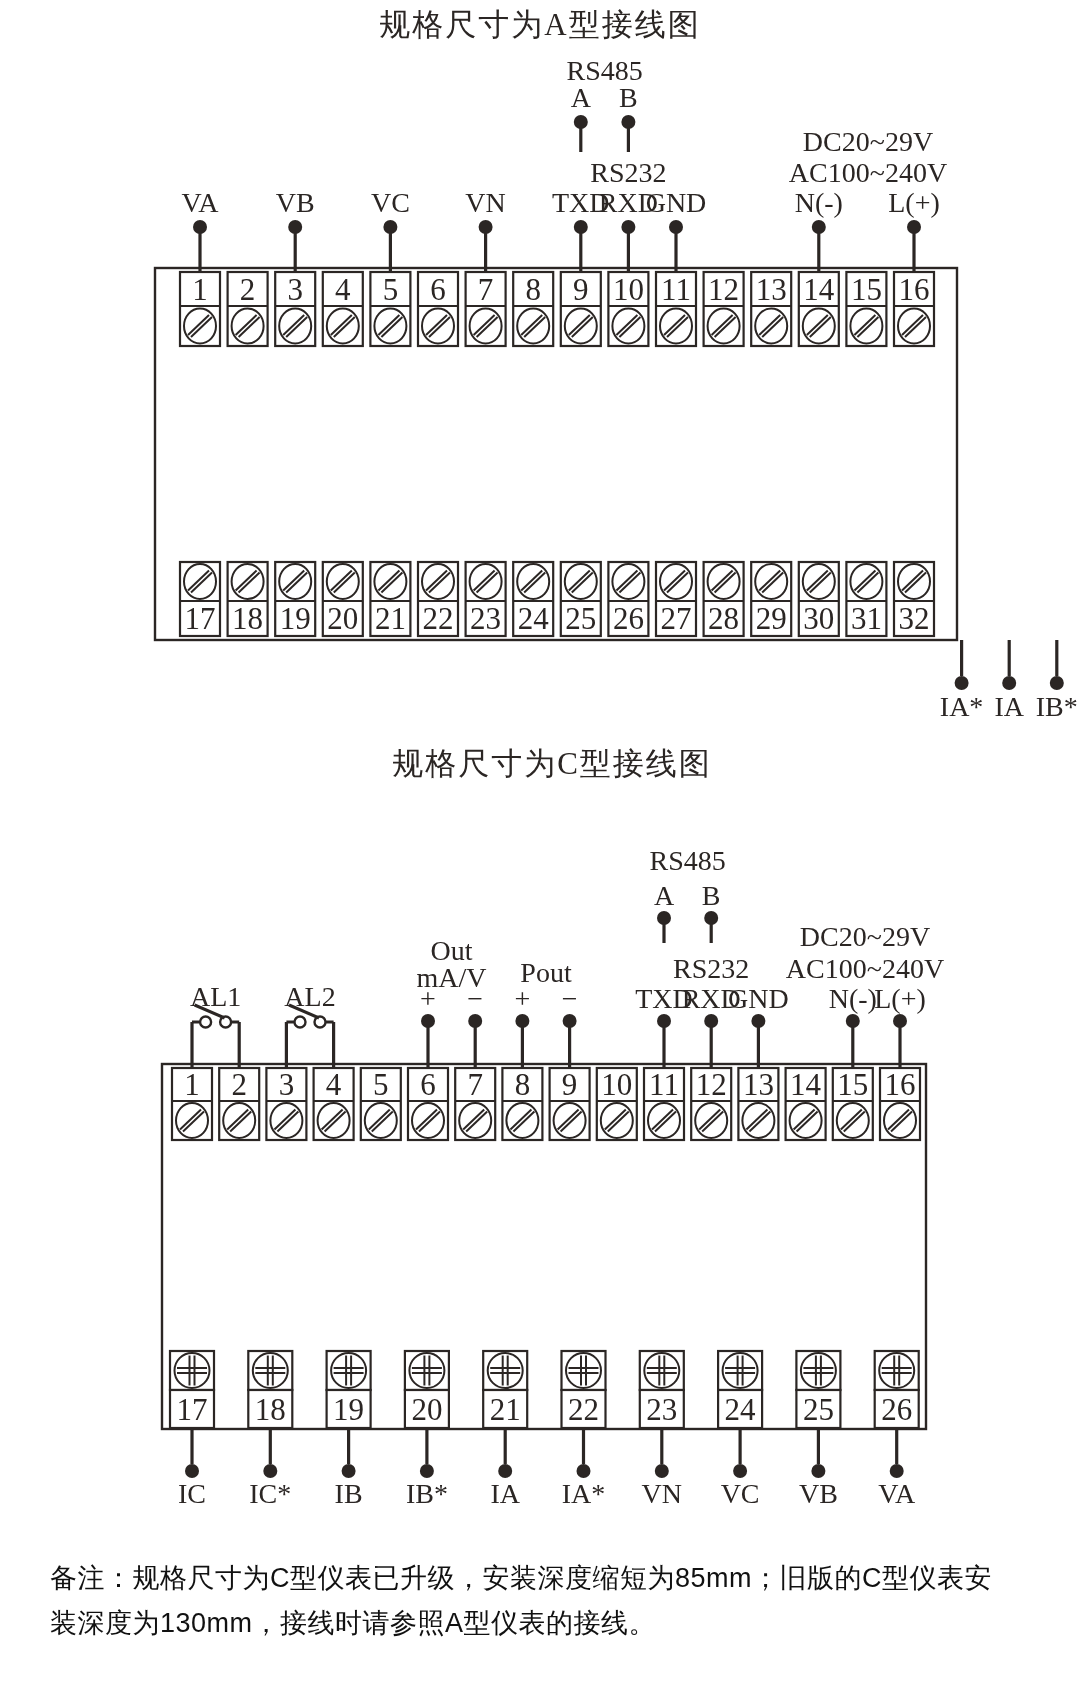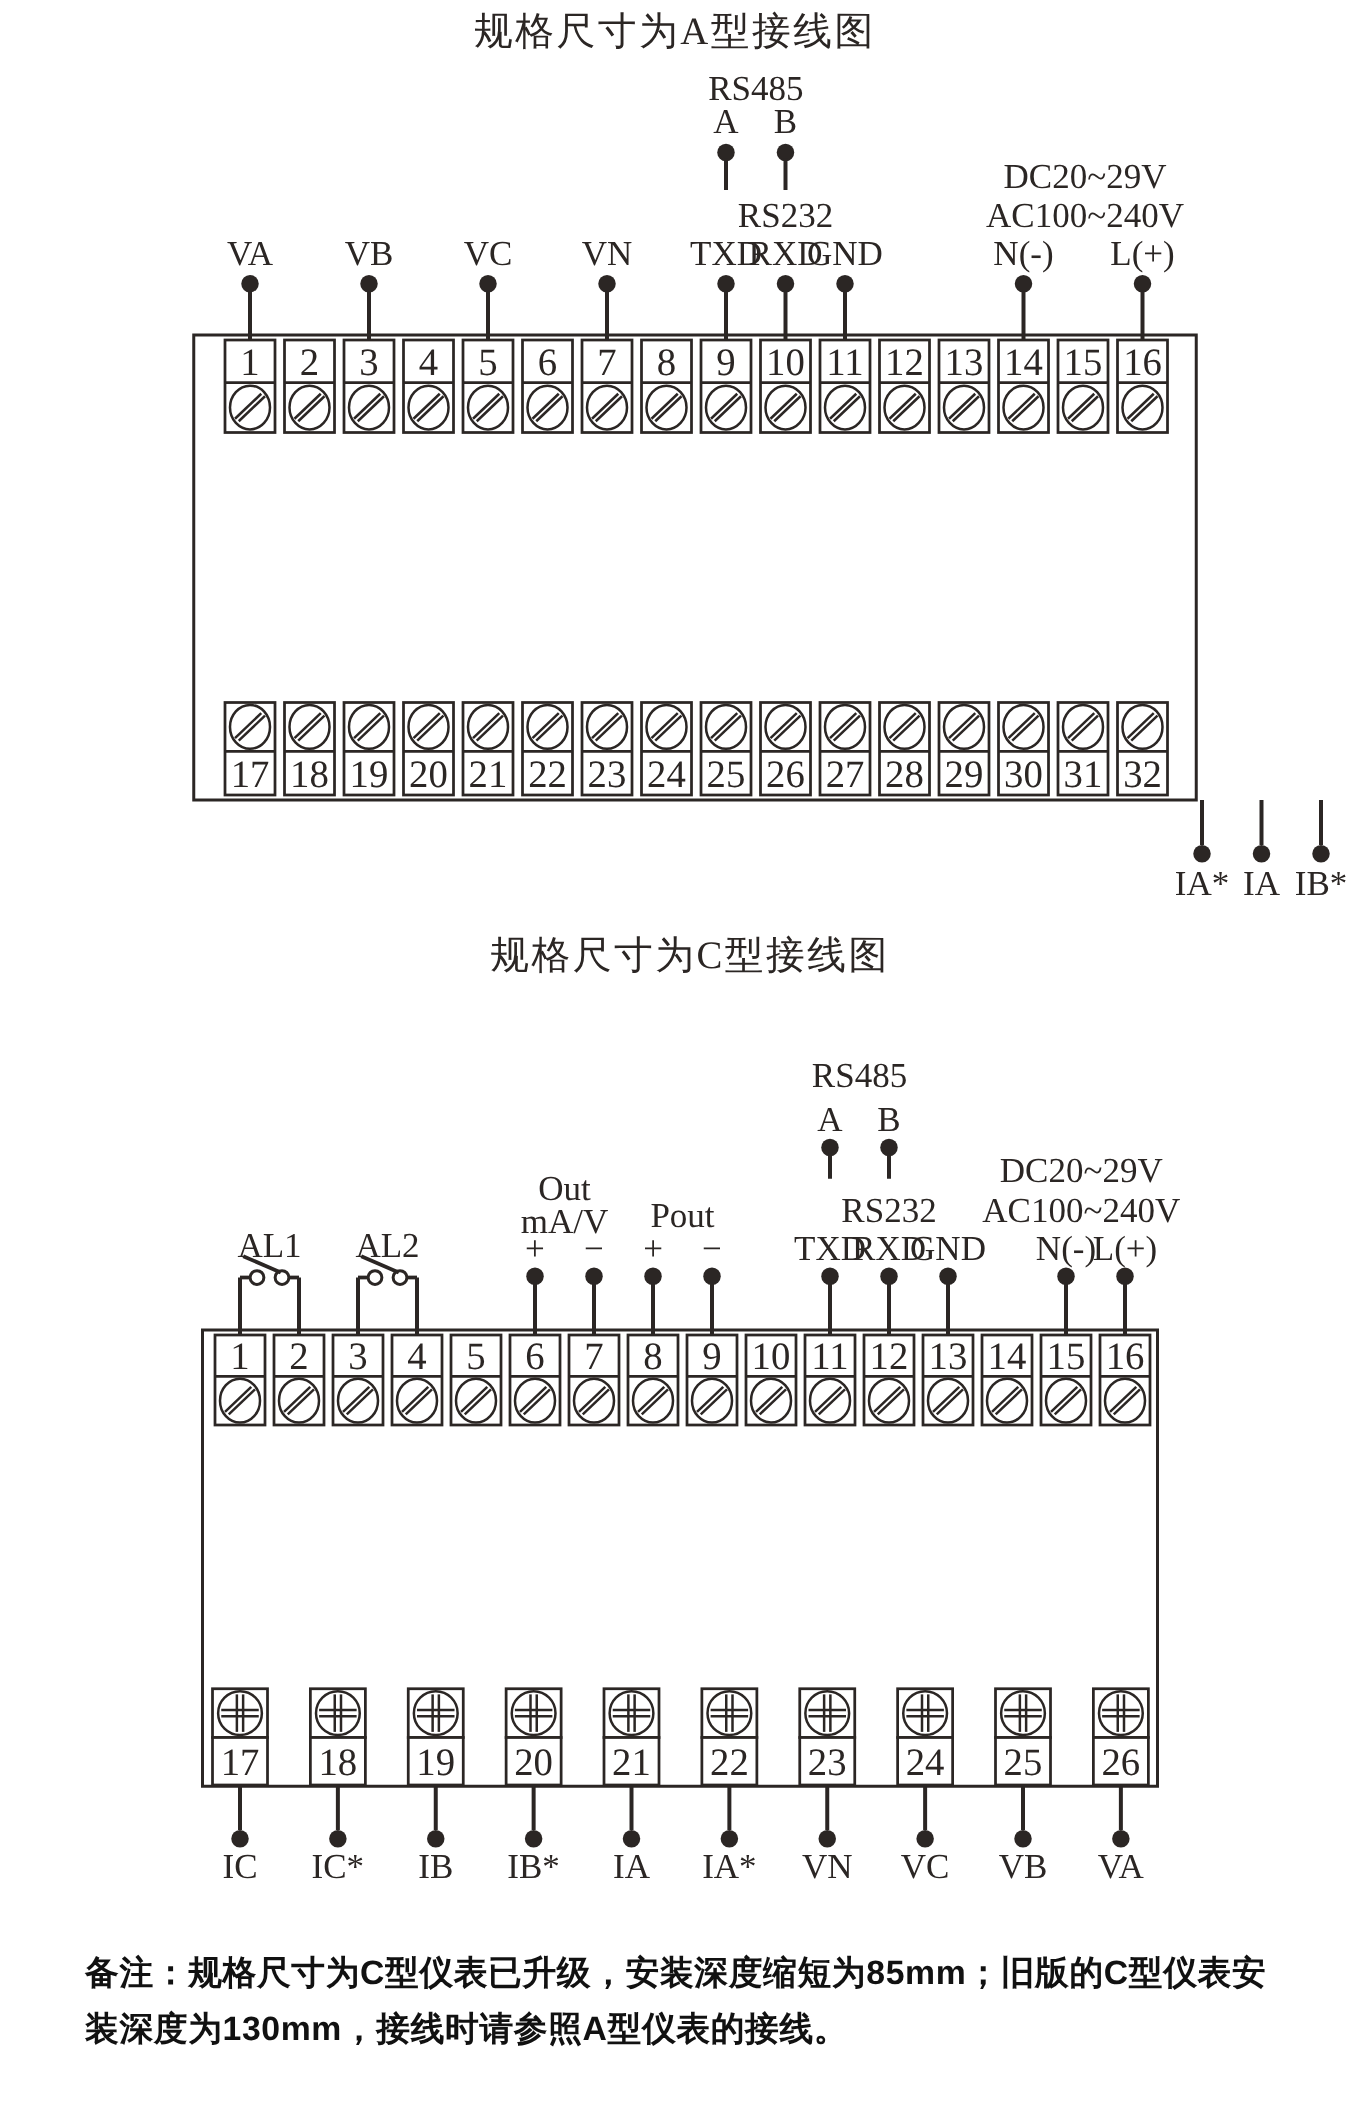--- a/index.html
+++ b/index.html
@@ -1,23 +1,23 @@
 <!DOCTYPE html>
 <html><head>
 <meta charset="utf-8">
 <style>
   html,body{margin:0;padding:0;background:#ffffff;}
   #canvas{position:relative;width:1080px;height:1682px;background:#ffffff;overflow:hidden;}
   #diagram-svg{position:absolute;left:0;top:0;}
   #diagram-svg text{font-family:"Liberation Serif","DejaVu Serif",serif;fill:#2b2624;}
   .title-text{letter-spacing:2px;}
   .note{
-    position:absolute;left:68px;top:1556px;width:956px;
+    position:absolute;left:50px;top:1556px;width:956px;
     font-family:"Liberation Sans","DejaVu Sans",sans-serif;
-    font-weight:bold;font-size:27px;line-height:45px;color:#111111;
+    font-weight:normal;font-size:27px;line-height:45px;color:#111111;
     letter-spacing:0.5px;
   }
 </style>
 </head>
 <body>
 
 <div id="canvas">
   <svg id="diagram-svg" width="1080" height="1540" viewBox="0 0 1080 1540">
     <text class="title-text" x="540" y="35" text-anchor="middle" font-size="31">规格尺寸为A型接线图</text>
     <g id="group-a">

